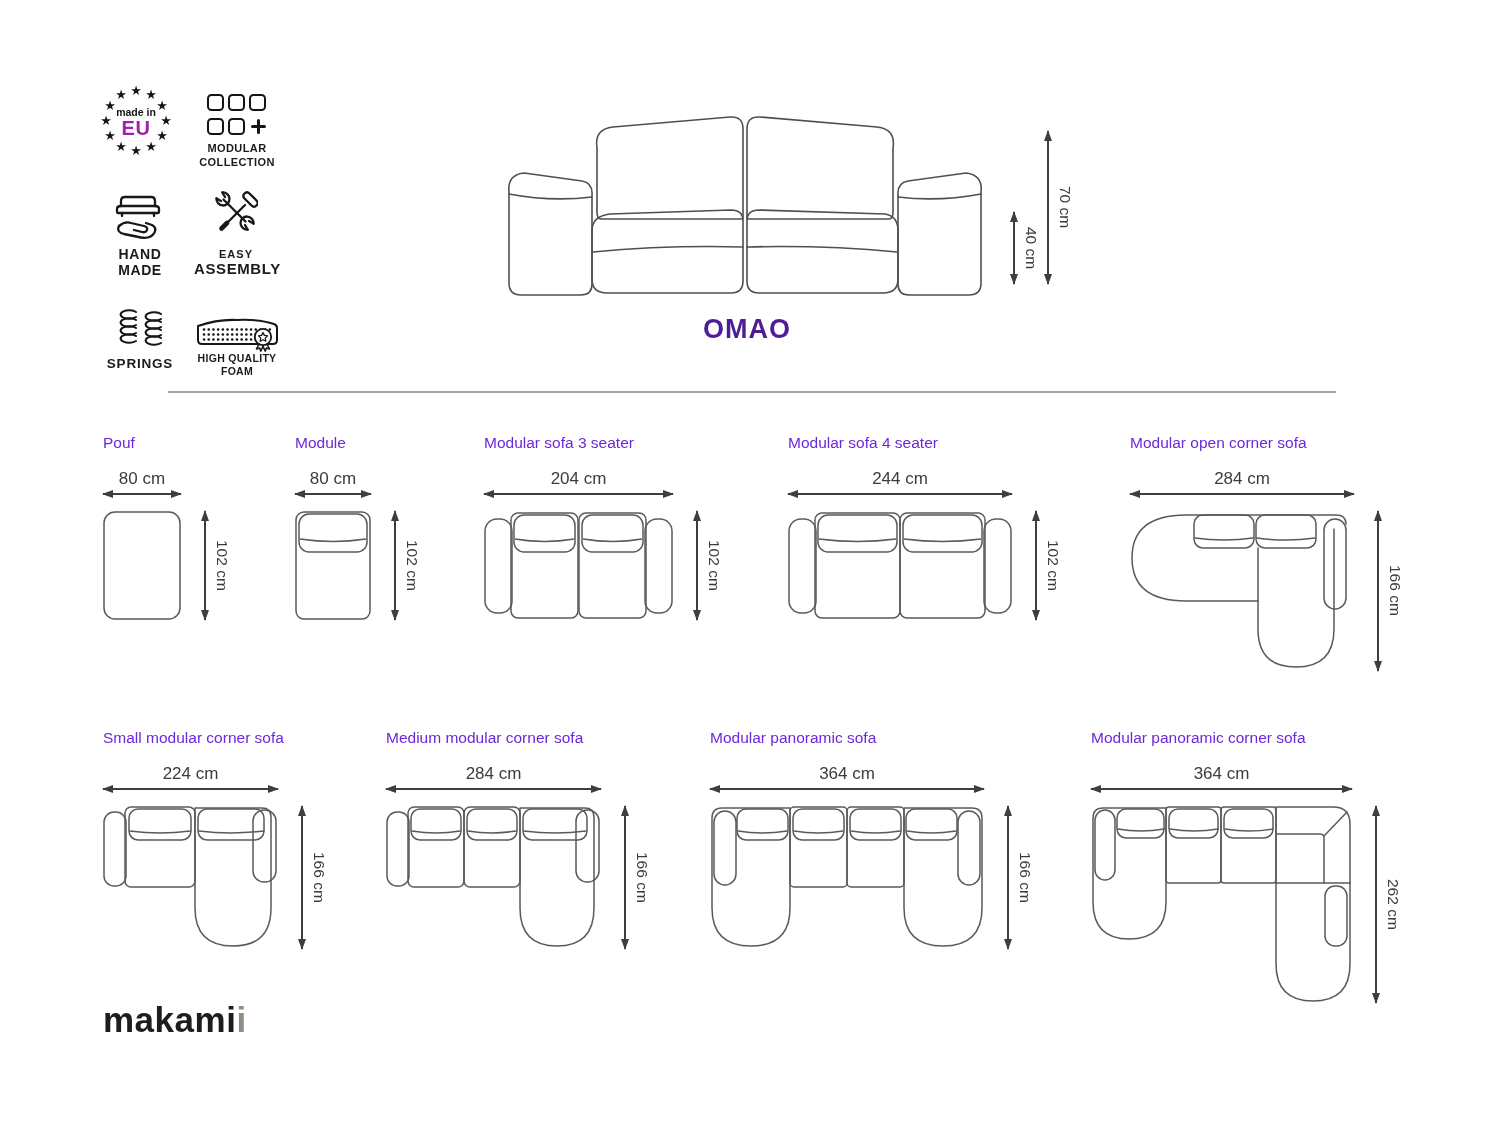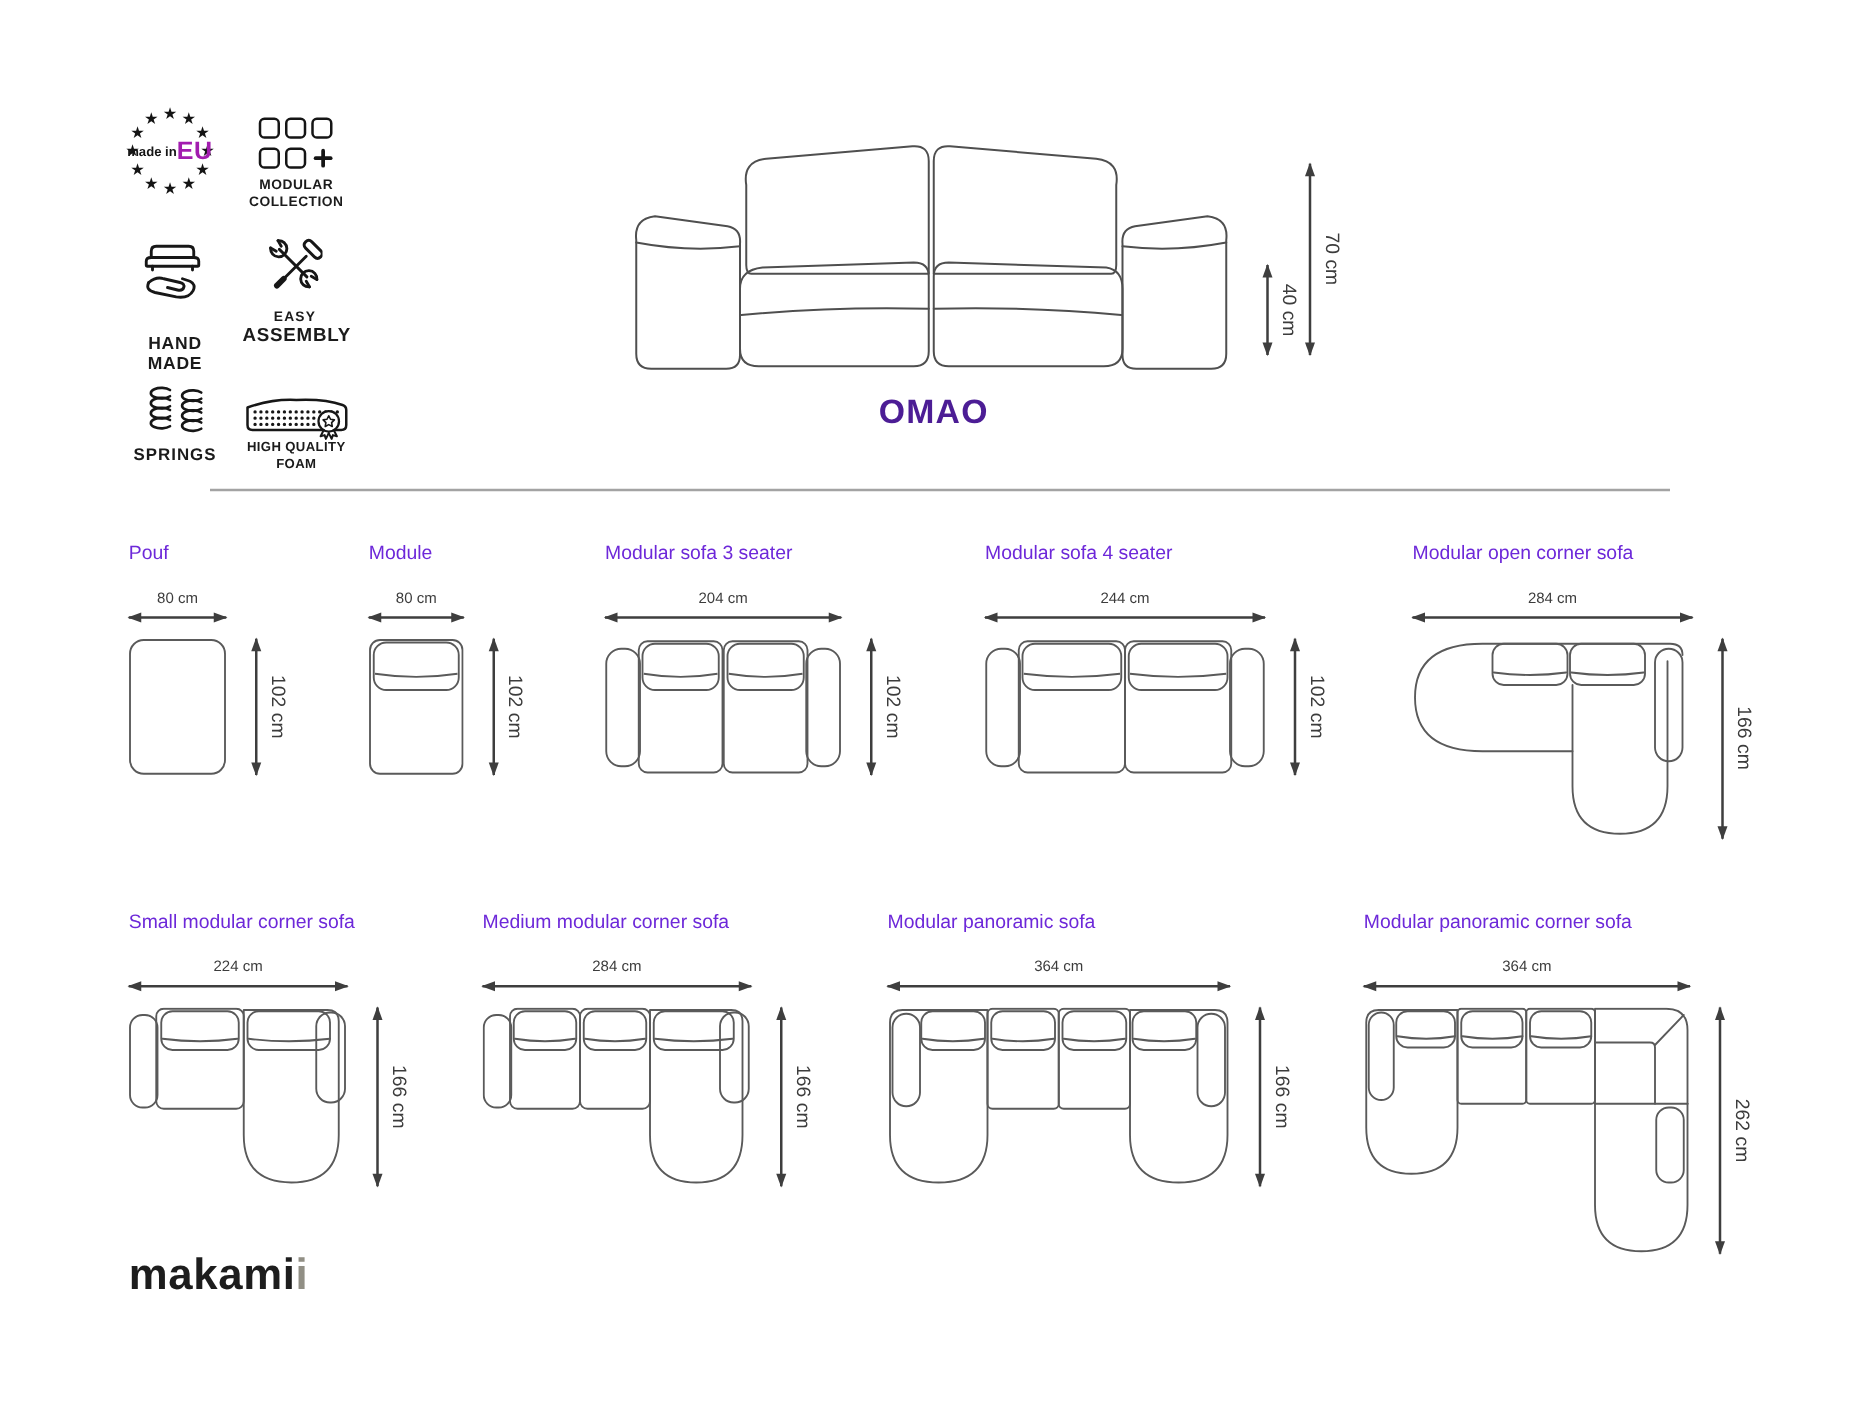--- a/index.html
+++ b/index.html
@@ -10,21 +10,21 @@
   .abs{position:absolute;}
 
   
   .badge-label{position:absolute;text-align:center;color:#1b1b1b;font-weight:bold;}
   .eu-badge{position:absolute;left:100px;top:84px;width:72px;height:74px;}
   .eu-stars{position:absolute;inset:0;}
   .eu-stars span{
     position:absolute;left:50%;top:50%;font-size:13px;color:#141414;line-height:0;
     transform:translate(-50%,-50%) rotate(var(--a)) translateY(-30px) rotate(calc(var(--a) * -1));
   }
-  .eu-text{position:absolute;inset:0;display:flex;flex-direction:row;align-items:center;justify-content:center;}
+  .eu-text{position:absolute;inset:0;display:flex;flex-direction:column;align-items:center;justify-content:center;}
   .eu-made{font-size:10.5px;font-weight:bold;color:#151515;margin-top:2px;}
   .eu-big{font-size:20px;font-weight:bold;color:#a21caf;letter-spacing:.5px;line-height:20px;}
 
   .mc-icon{position:absolute;left:207px;top:94px;width:62px;height:42px;}
   .mc-sq{position:absolute;width:17px;height:17px;border:2.4px solid #151515;border-radius:4.5px;box-sizing:border-box;}
   .mc-plus{position:absolute;left:43px;top:24px;width:17px;height:17px;}
   .mc-plus::before{content:"";position:absolute;left:50%;top:1px;bottom:1px;width:3px;margin-left:-1.5px;background:#151515;border-radius:2px;}
   .mc-plus::after{content:"";position:absolute;top:50%;left:1px;right:1px;height:3px;margin-top:-1.5px;background:#151515;border-radius:2px;}
 
   .icon-svg{position:absolute;}
@@ -49,21 +49,21 @@
   .varrow::before{top:-1px;border-bottom:11px solid #3e3e3e;}
   .varrow::after{bottom:-1px;border-top:11px solid #3e3e3e;}
 
   .vdim{position:absolute;display:flex;align-items:center;gap:7px;}
   .vtext{writing-mode:vertical-rl;font-size:15.5px;color:#3c3c3c;white-space:nowrap;}
 
   
   .card{position:absolute;}
   .vname{font-size:15.5px;color:#6d28d9;white-space:nowrap;height:19px;line-height:19px;margin-bottom:17px;}
   .wblock{margin-bottom:16px;}
-  .wtext{text-align:center;font-size:12px;color:#3c3c3c;height:19px;line-height:19px;margin-bottom:5px;}
+  .wtext{text-align:center;font-size:17px;color:#3c3c3c;height:19px;line-height:19px;margin-bottom:5px;}
   .cbody{display:flex;align-items:flex-start;}
   .vblock{display:flex;align-items:center;gap:7px;margin-left:23px;}
 
   
   .logo{position:absolute;left:103px;top:1000px;font-size:35px;font-weight:bold;color:#1d1d1d;letter-spacing:.5px;}
   .logo .accent{color:#918f85;}
 </style>
 </head>
 <body>
 
@@ -102,21 +102,21 @@
 </div>
 
 <svg class="icon-svg" style="left:113px;top:192px" width="50" height="48" viewBox="0 0 50 48" fill="none" stroke="#171717" stroke-width="2.3" stroke-linecap="round" stroke-linejoin="round">
   <path d="M8 14 V9 Q8 5 12 5 H38 Q42 5 42 9 V14"></path>
   <path d="M8 14 Q4 14 4 17 V20 Q4 21 5 21 H45 Q46 21 46 20 V17 Q46 14 42 14"></path>
   <path d="M8 14 H42"></path>
   <path d="M9 21 V24 M41 21 V24"></path>
   <path d="M6 34 Q12 29 18 31 L31 34 Q35 35 34 38 Q33 41 29 40 L21 38"></path>
   <path d="M6 34 Q3 40 11 42 L28 45.5 Q38 47 41.5 40.5 Q44 35.5 39 33 L33 31"></path>
 </svg>
-<div class="badge-label" style="left:100px;top:246px;width:80px;font-size:14px;line-height:16px;letter-spacing:.6px;margin-top:20px;">
+<div class="badge-label" style="left:100px;top:246px;width:80px;font-size:14px;line-height:16px;letter-spacing:.6px;">
   <div>HAND</div>
   <div>MADE</div>
 </div>
 
 <svg class="icon-svg" style="left:214px;top:190px" width="44" height="46" viewBox="0 0 44 46" fill="none" stroke="#171717" stroke-width="2.3" stroke-linecap="round" stroke-linejoin="round">
   <path d="M2.5 8.4 A6.5 6.5 0 1 0 8.4 2.5"></path>
   <path d="M2.5 8.4 L7 11 M8.4 2.5 L11 7"></path>
   <path d="M9.5 9.5 L31.5 31.5"></path>
   <path d="M39.5 33.6 A6.5 6.5 0 1 0 33.6 39.5"></path>
   <path d="M39.5 33.6 L35 31 M33.6 39.5 L31 35"></path>

